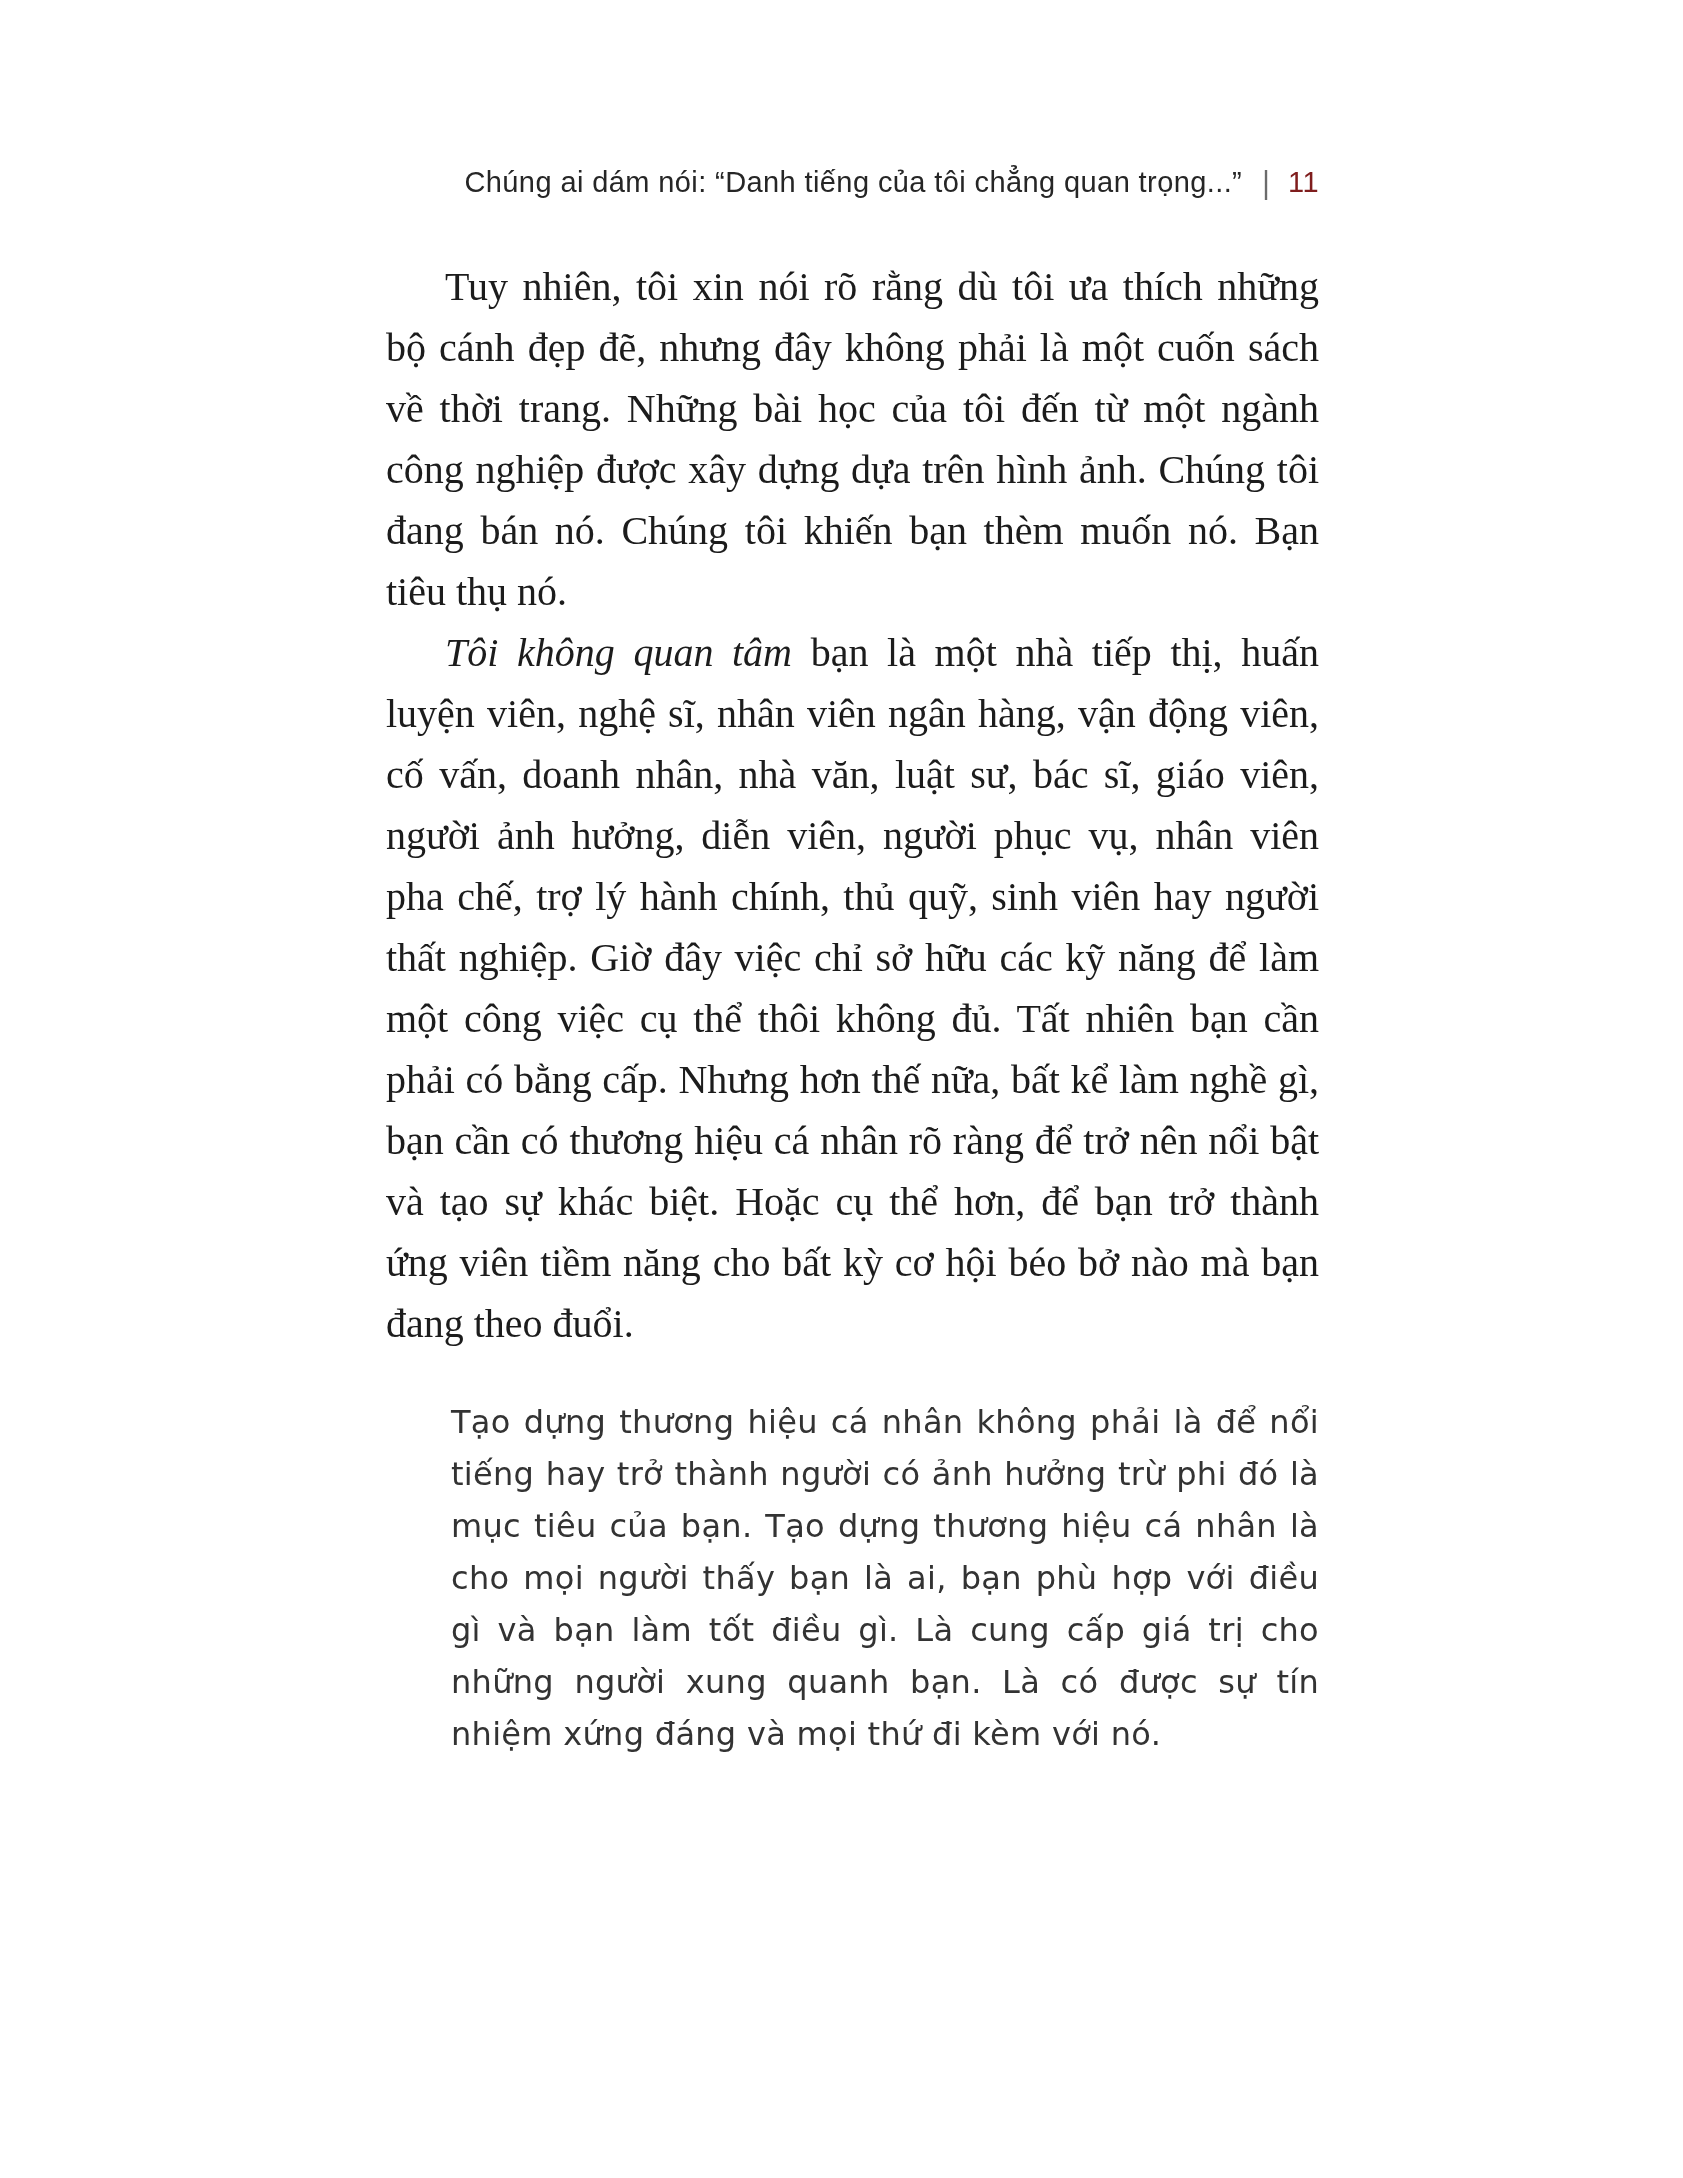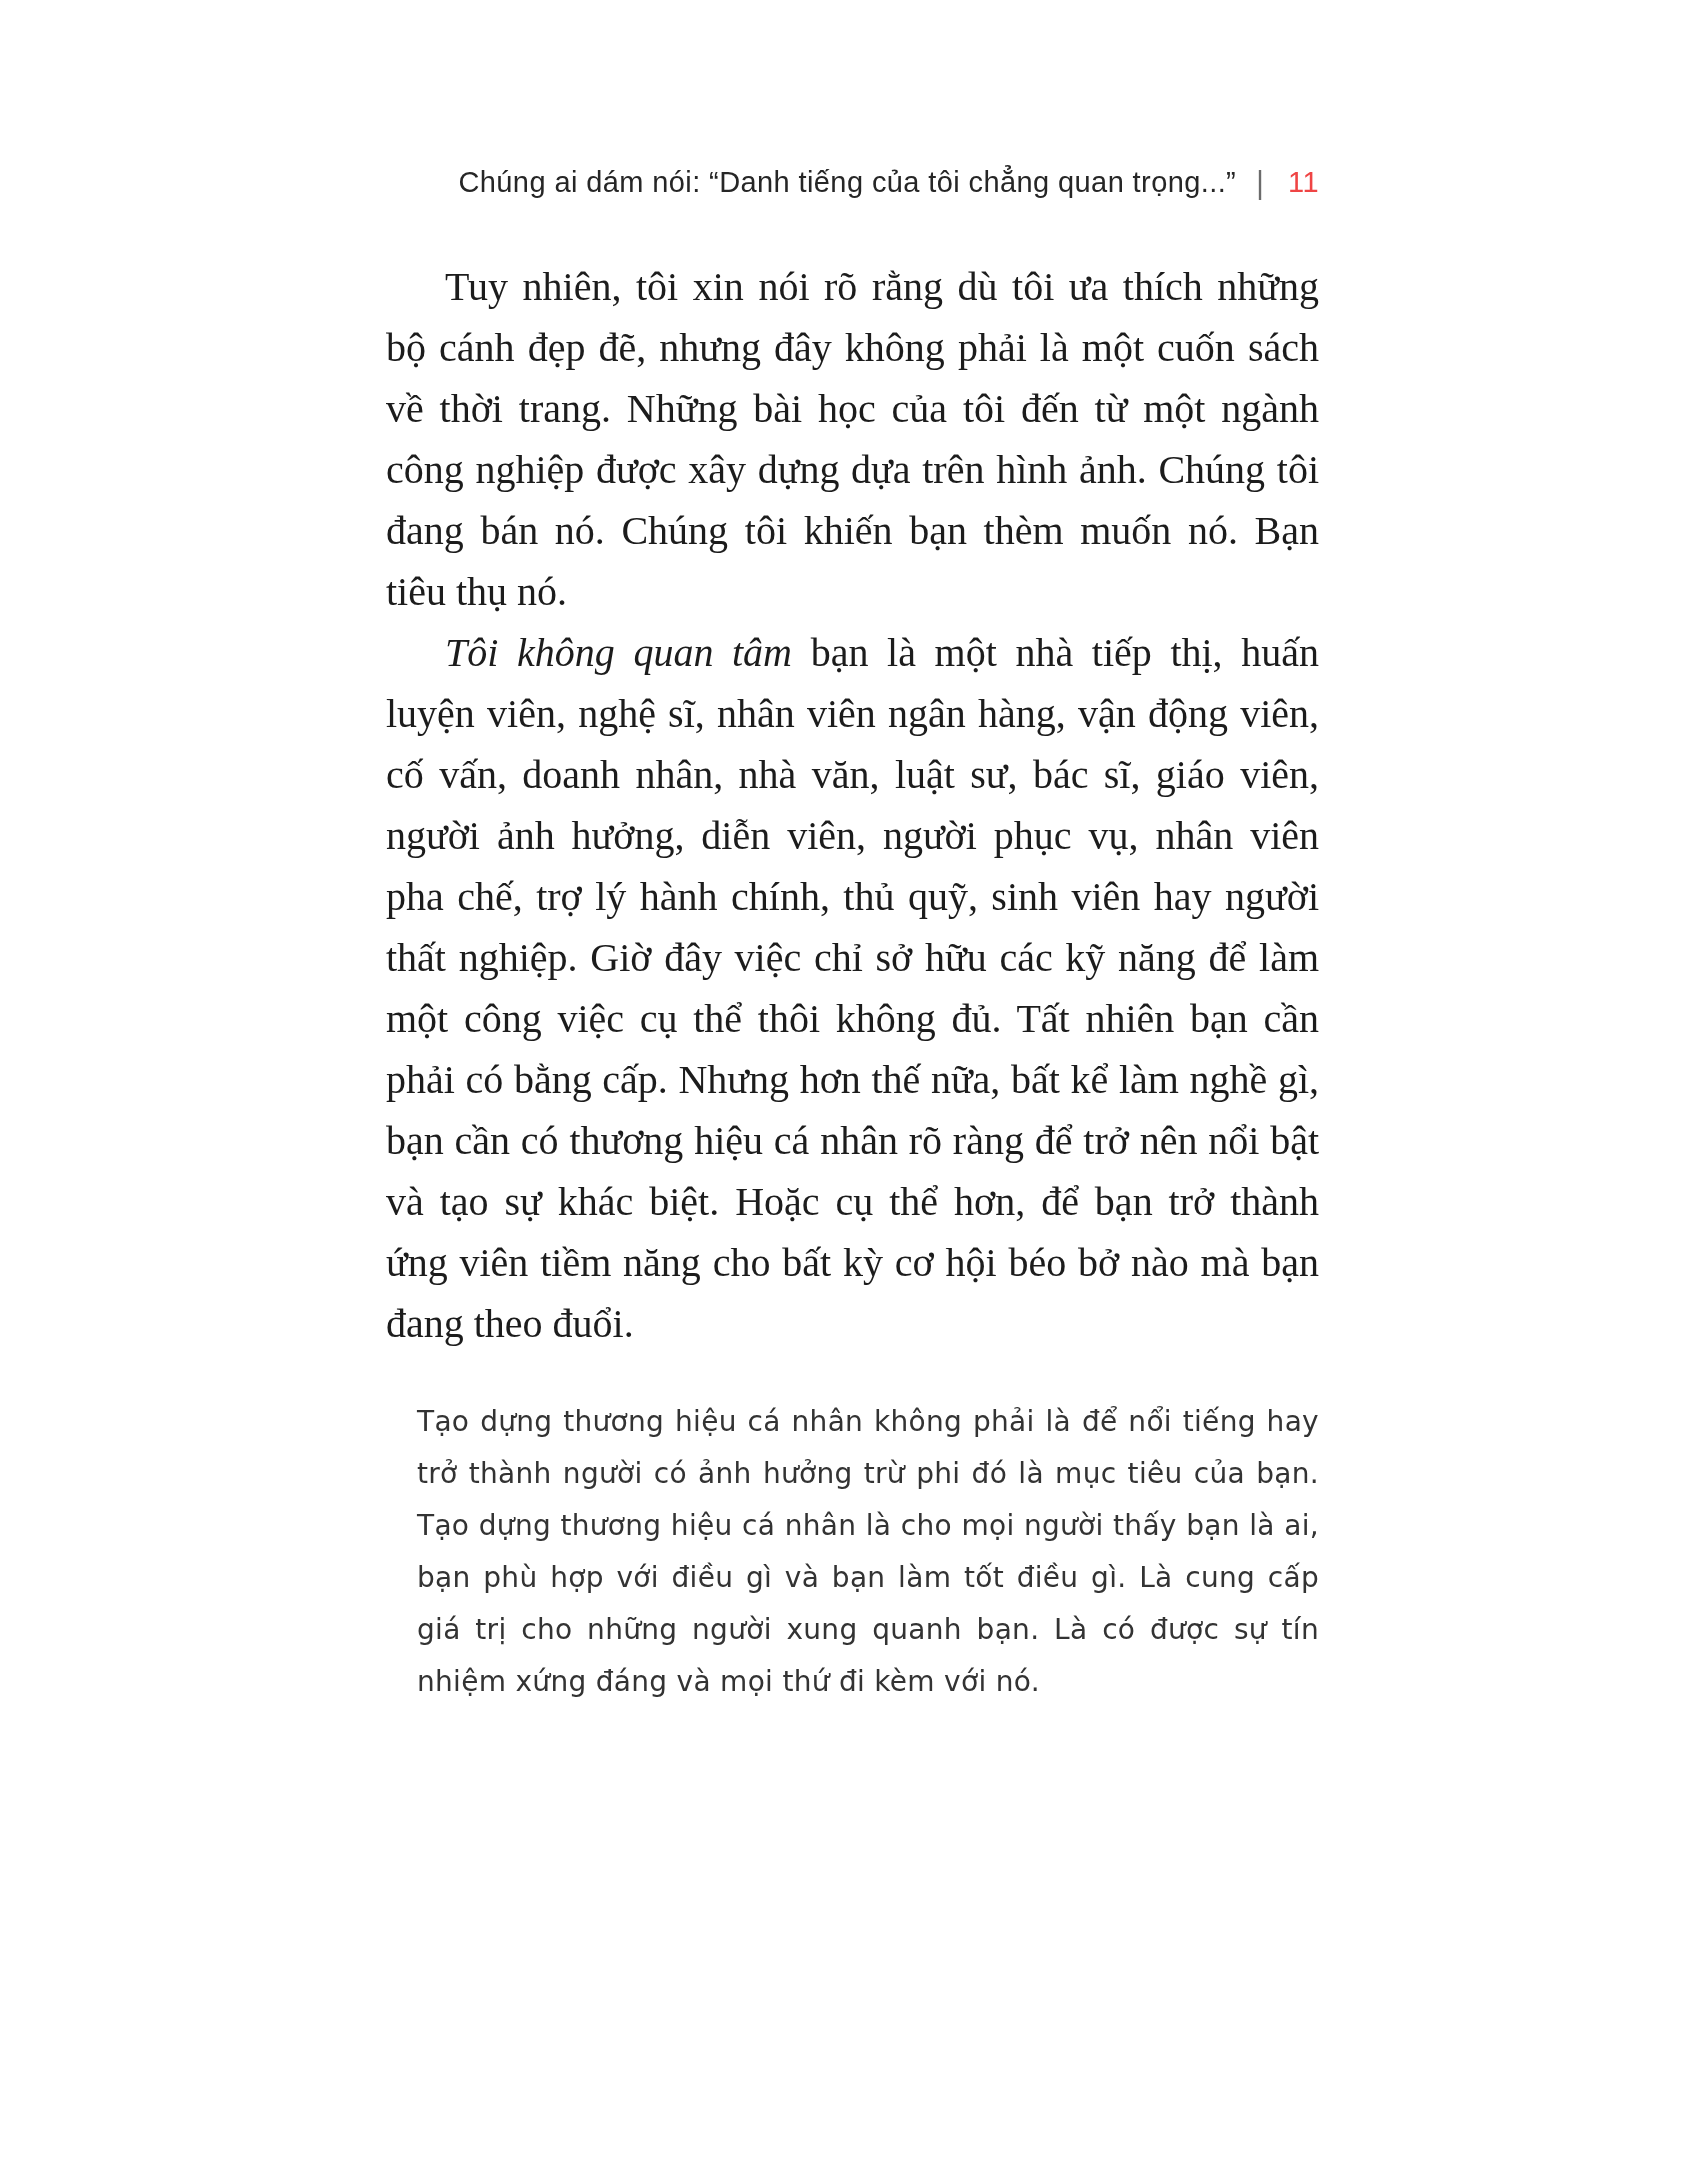--- a/index.html
+++ b/index.html
@@ -27,22 +27,21 @@
     white-space: nowrap;
   }
   .running-header .sep {
     display: inline-block;
     margin: 0 18px 0 20px;
     color: #6b6b6b;
     font-weight: 300;
     transform: scaleY(1.1);
   }
   .running-header .pagenum {
-    color: #ef4444;
-    margin-left: 6px;
+    color: #7f1d1d;
   }
   .body-text {
     position: absolute;
     top: 256px;
     left: 386px;
     width: 933px;
   }
   .para {
     font-size: 40px;
     line-height: 61px;
@@ -50,23 +49,23 @@
     color: #1c1c1c;
   }
   .para.indent { text-indent: 59px; }
   .para + .para { margin-top: 0; }
   .para em {
     font-style: italic;
     font-family: "Liberation Serif", serif;
   }
   .quote {
     margin-top: 42px;
-    margin-left: 31px;
+    margin-left: 65px;
     font-family: "DejaVu Sans", sans-serif;
-    font-size: 28px;
+    font-size: 32px;
     line-height: 52px;
     text-align: justify;
     color: #333333;
     letter-spacing: 0.3px;
     font-weight: 400;
   }
 </style>
 </head>
 <body>
 

